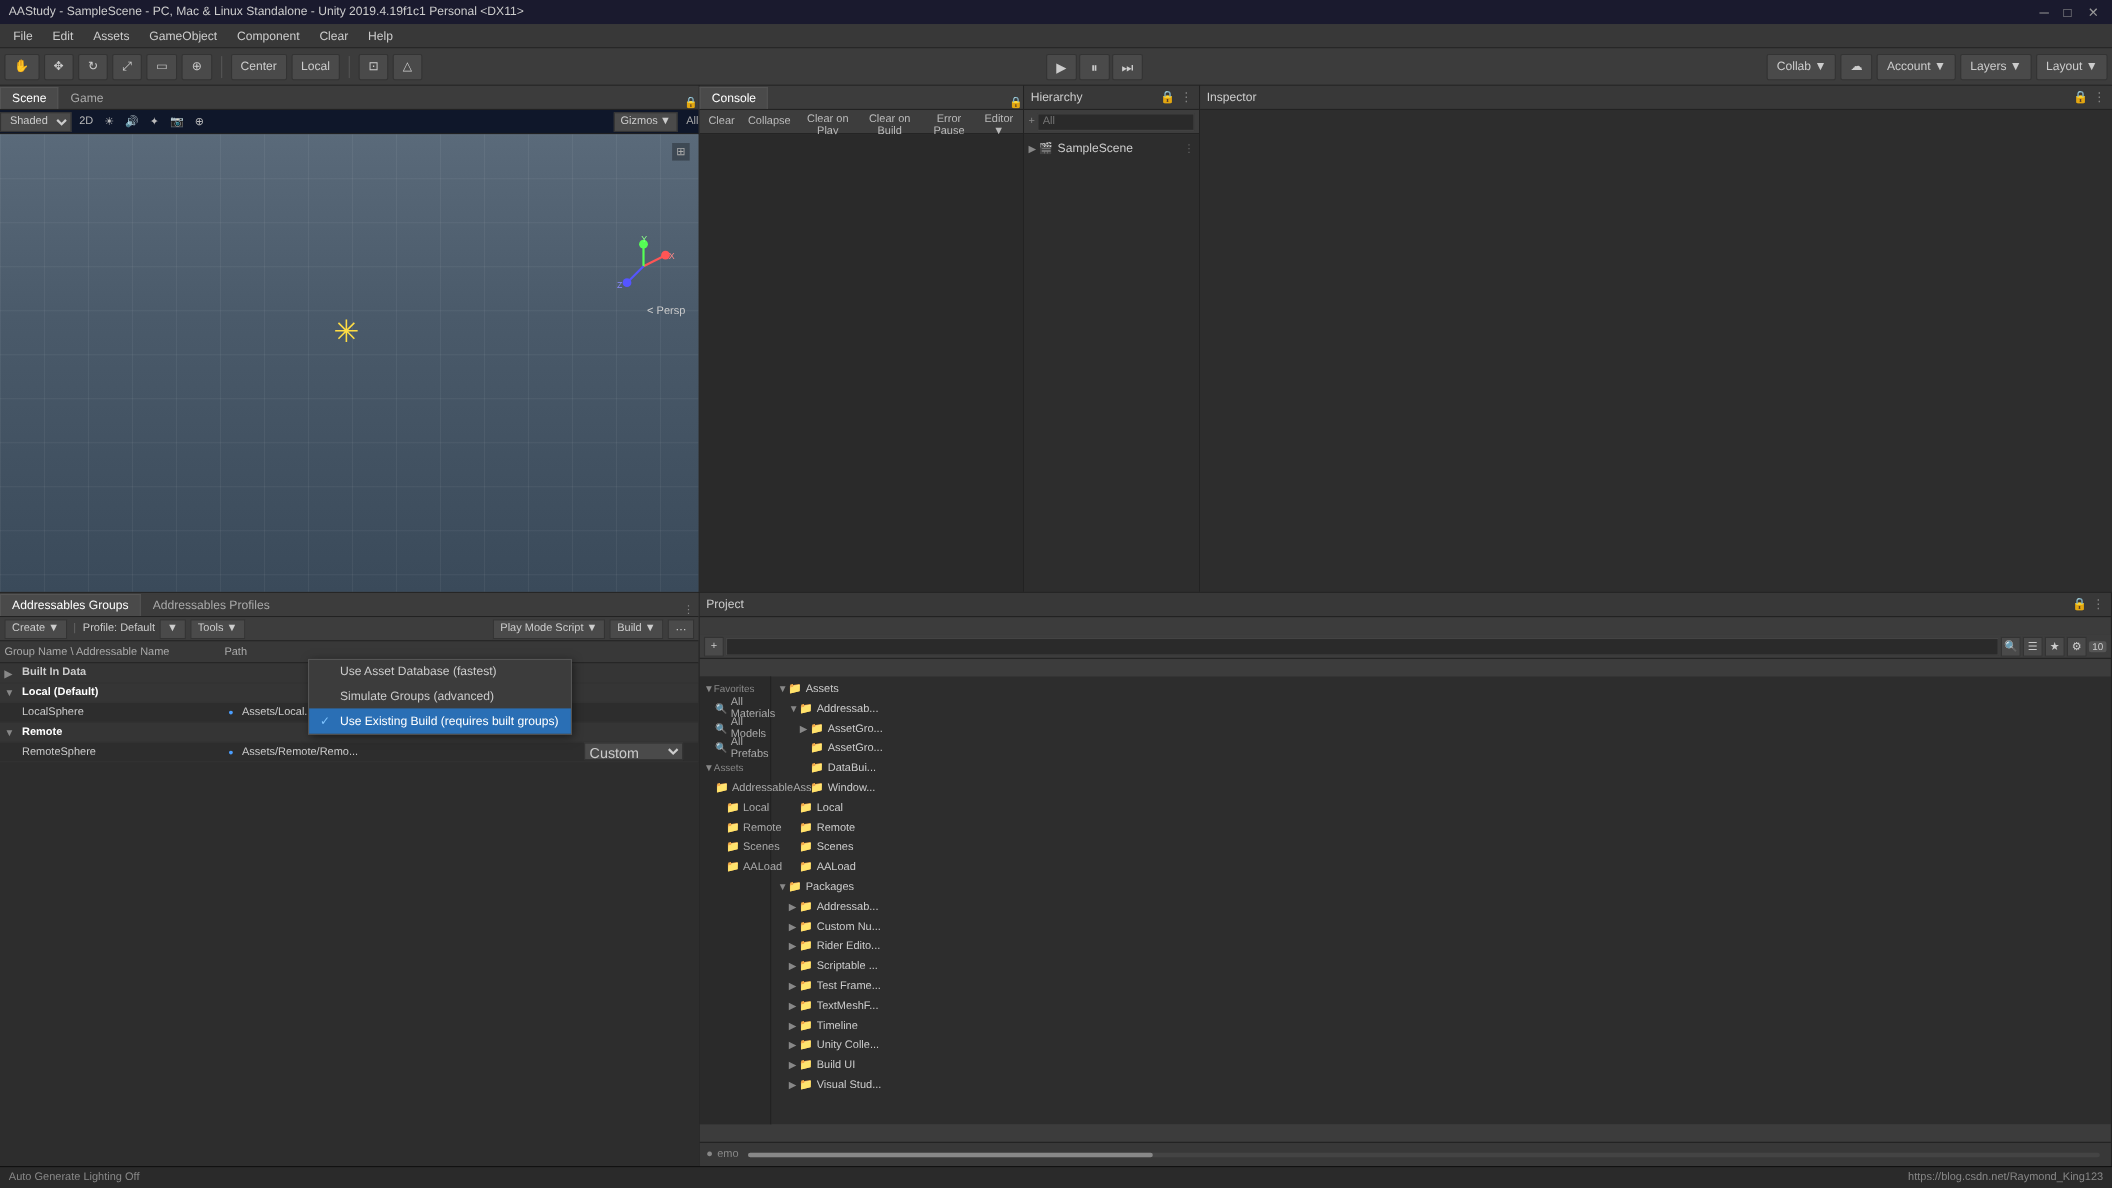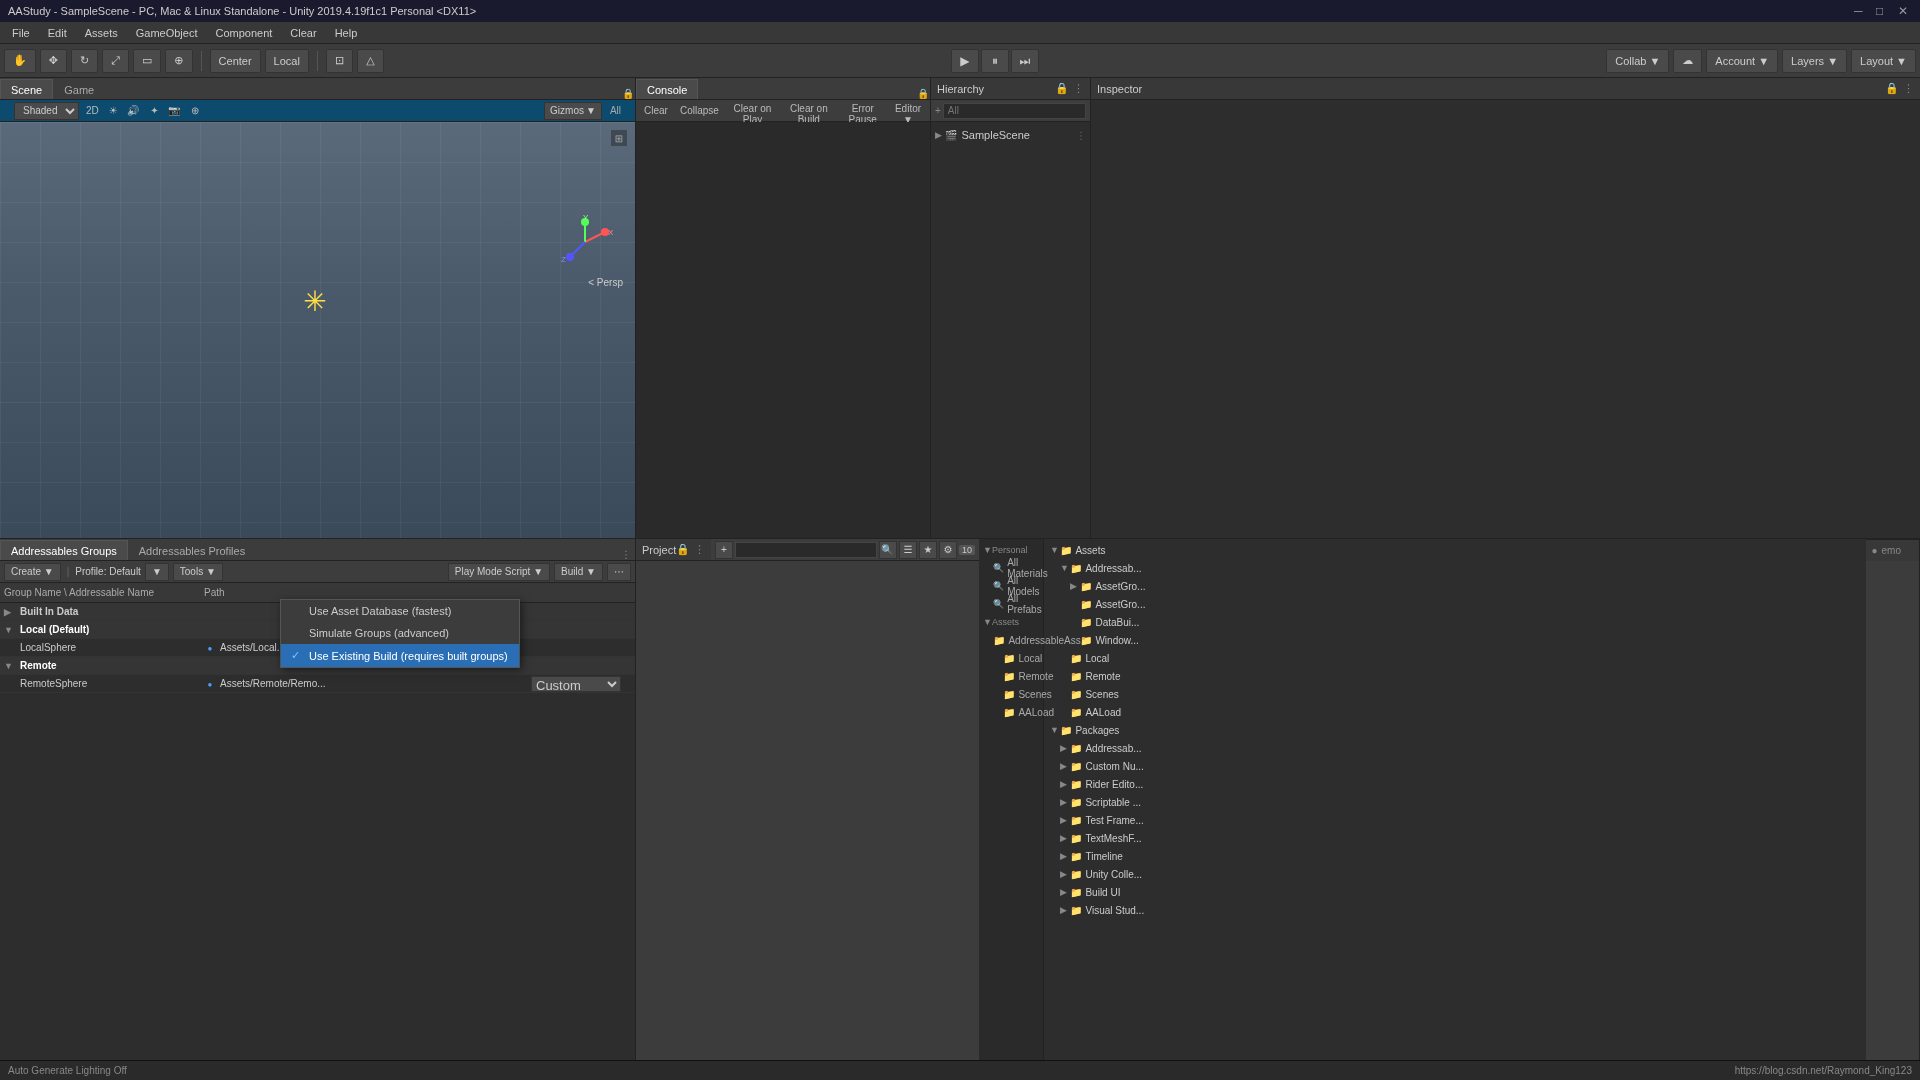--- a/index.html
+++ b/index.html
@@ -131,25 +131,25 @@
       align-items: center;
     }
     .tab.active {
       background: #4a4a4a;
       color: #fff;
       border-color: #555;
     }
 
     
     .scene-toolbar {
-      background: #0c4a6e;
+      background: #0f172a;
       height: 22px;
       display: flex;
       align-items: center;
-      padding: 0 14px;
+      padding: 0 0;
       gap: 4px;
       border-bottom: 1px solid #222;
     }
     .scene-toolbar select, .scene-toolbar .dropdown-btn {
       background: #4a4a4a;
       border: 1px solid #333;
       color: #ccc;
       font-size: 10px;
       height: 18px;
       padding: 0 4px;
@@ -868,21 +868,21 @@
           <span class="check"> </span>
           <span>Simulate Groups (advanced)</span>
         </div>
         <div class="dropdown-option selected">
           <span class="check">✓</span>
           <span>Use Existing Build (requires built groups)</span>
         </div>
       </div>
     </div>
 
-    <div id="project-area" style="flex:1; display:flex; flex-direction:row;">
+    <div id="project-area" style="flex:1; display:flex; flex-direction:column;gap:16px;">
       <div class="panel-header">
         <span>Project</span>
         <div class="panel-header-icons">
           <span class="panel-header-icon">🔒</span>
           <span class="panel-header-icon">⋮</span>
         </div>
       </div>
       <div class="project-toolbar">
         <button class="project-toolbar-btn">+</button>
         <input type="text" class="project-search" placeholder="" style="">
@@ -890,21 +890,21 @@
         <button class="project-toolbar-btn">☰</button>
         <button class="project-toolbar-btn">★</button>
         <button class="project-toolbar-btn">⚙</button>
         <span class="badge">10</span>
       </div>
       <div id="project-content">
 
         <div class="project-sidebar">
           <div class="project-sidebar-item section-header">
             <span>▼</span> 
-              <span>Personal</span>
+              <span>Favorites</span>
           </div>
           <div class="project-sidebar-item indent1">
             <span class="search-icon">🔍</span>All Materials
           </div>
           <div class="project-sidebar-item indent1">
             <span class="search-icon">🔍</span>All Models
           </div>
           <div class="project-sidebar-item indent1">
             <span class="search-icon">🔍</span>All Prefabs
           </div>

